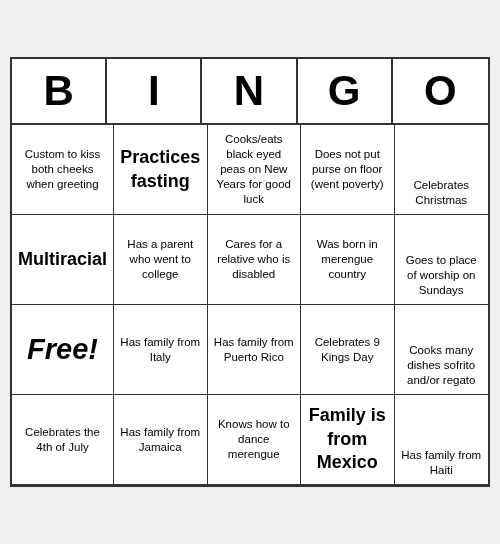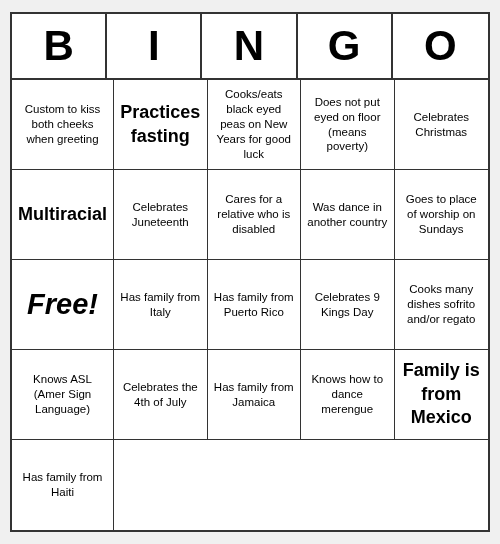--- a/index.html
+++ b/index.html
@@ -51,20 +51,21 @@
       align-items: center;
       justify-content: center;
       text-align: center;
       padding: 6px;
       font-size: 12px;
       line-height: 1.3;
     }
 
     .bingo-cell:nth-child(5n) {
       border-right: none;
+      align-items: flex-end;
     }
 
     .bingo-cell:nth-child(n+21) {
       border-bottom: none;
     }
 
     .bingo-cell.free {
       font-size: 29px;
       font-weight: bold;
       font-style: italic;
@@ -95,55 +96,52 @@
   <div class="bingo-cell">
         <span class="cell-text">Custom to kiss both cheeks when greeting</span>
       </div>
       <div class="bingo-cell">
         <span class="cell-text big">Practices fasting</span>
       </div>
       <div class="bingo-cell">
         <span class="cell-text">Cooks/eats black eyed peas on New Years for good luck</span>
       </div>
       <div class="bingo-cell">
-        <span class="cell-text">Does not put eyed on floor (means poverty)</span>
+        <span class="cell-text">Does not put purse on floor (went poverty)</span>
       </div>
       <div class="bingo-cell">
         <span class="cell-text">Celebrates Christmas</span>
       </div>
       <div class="bingo-cell">
         <span class="cell-text big">Multiracial</span>
       </div>
       <div class="bingo-cell">
-        <span class="cell-text">Celebrates Juneteenth</span>
+        <span class="cell-text">Has a parent who went to college</span>
       </div>
       <div class="bingo-cell">
         <span class="cell-text">Cares for a relative who is disabled</span>
       </div>
       <div class="bingo-cell">
-        <span class="cell-text">Was dance in another country</span>
+        <span class="cell-text">Was born in merengue country</span>
       </div>
       <div class="bingo-cell">
         <span class="cell-text">Goes to place of worship on Sundays</span>
       </div>
       <div class="bingo-cell free">Free!</div>
       <div class="bingo-cell">
         <span class="cell-text">Has family from Italy</span>
       </div>
       <div class="bingo-cell">
         <span class="cell-text">Has family from Puerto Rico</span>
       </div>
       <div class="bingo-cell">
         <span class="cell-text">Celebrates 9 Kings Day</span>
       </div>
       <div class="bingo-cell">
         <span class="cell-text">Cooks many dishes sofrito and/or regato</span>
-      </div>
-      <div class="bingo-cell">
-        <span class="cell-text">Knows ASL (Amer Sign Language)</span>
       </div>
       <div class="bingo-cell">
         <span class="cell-text">Celebrates the 4th of July</span>
       </div>
       <div class="bingo-cell">
         <span class="cell-text">Has family from Jamaica</span>
       </div>
       <div class="bingo-cell">
         <span class="cell-text">Knows how to dance merengue</span>
       </div>

